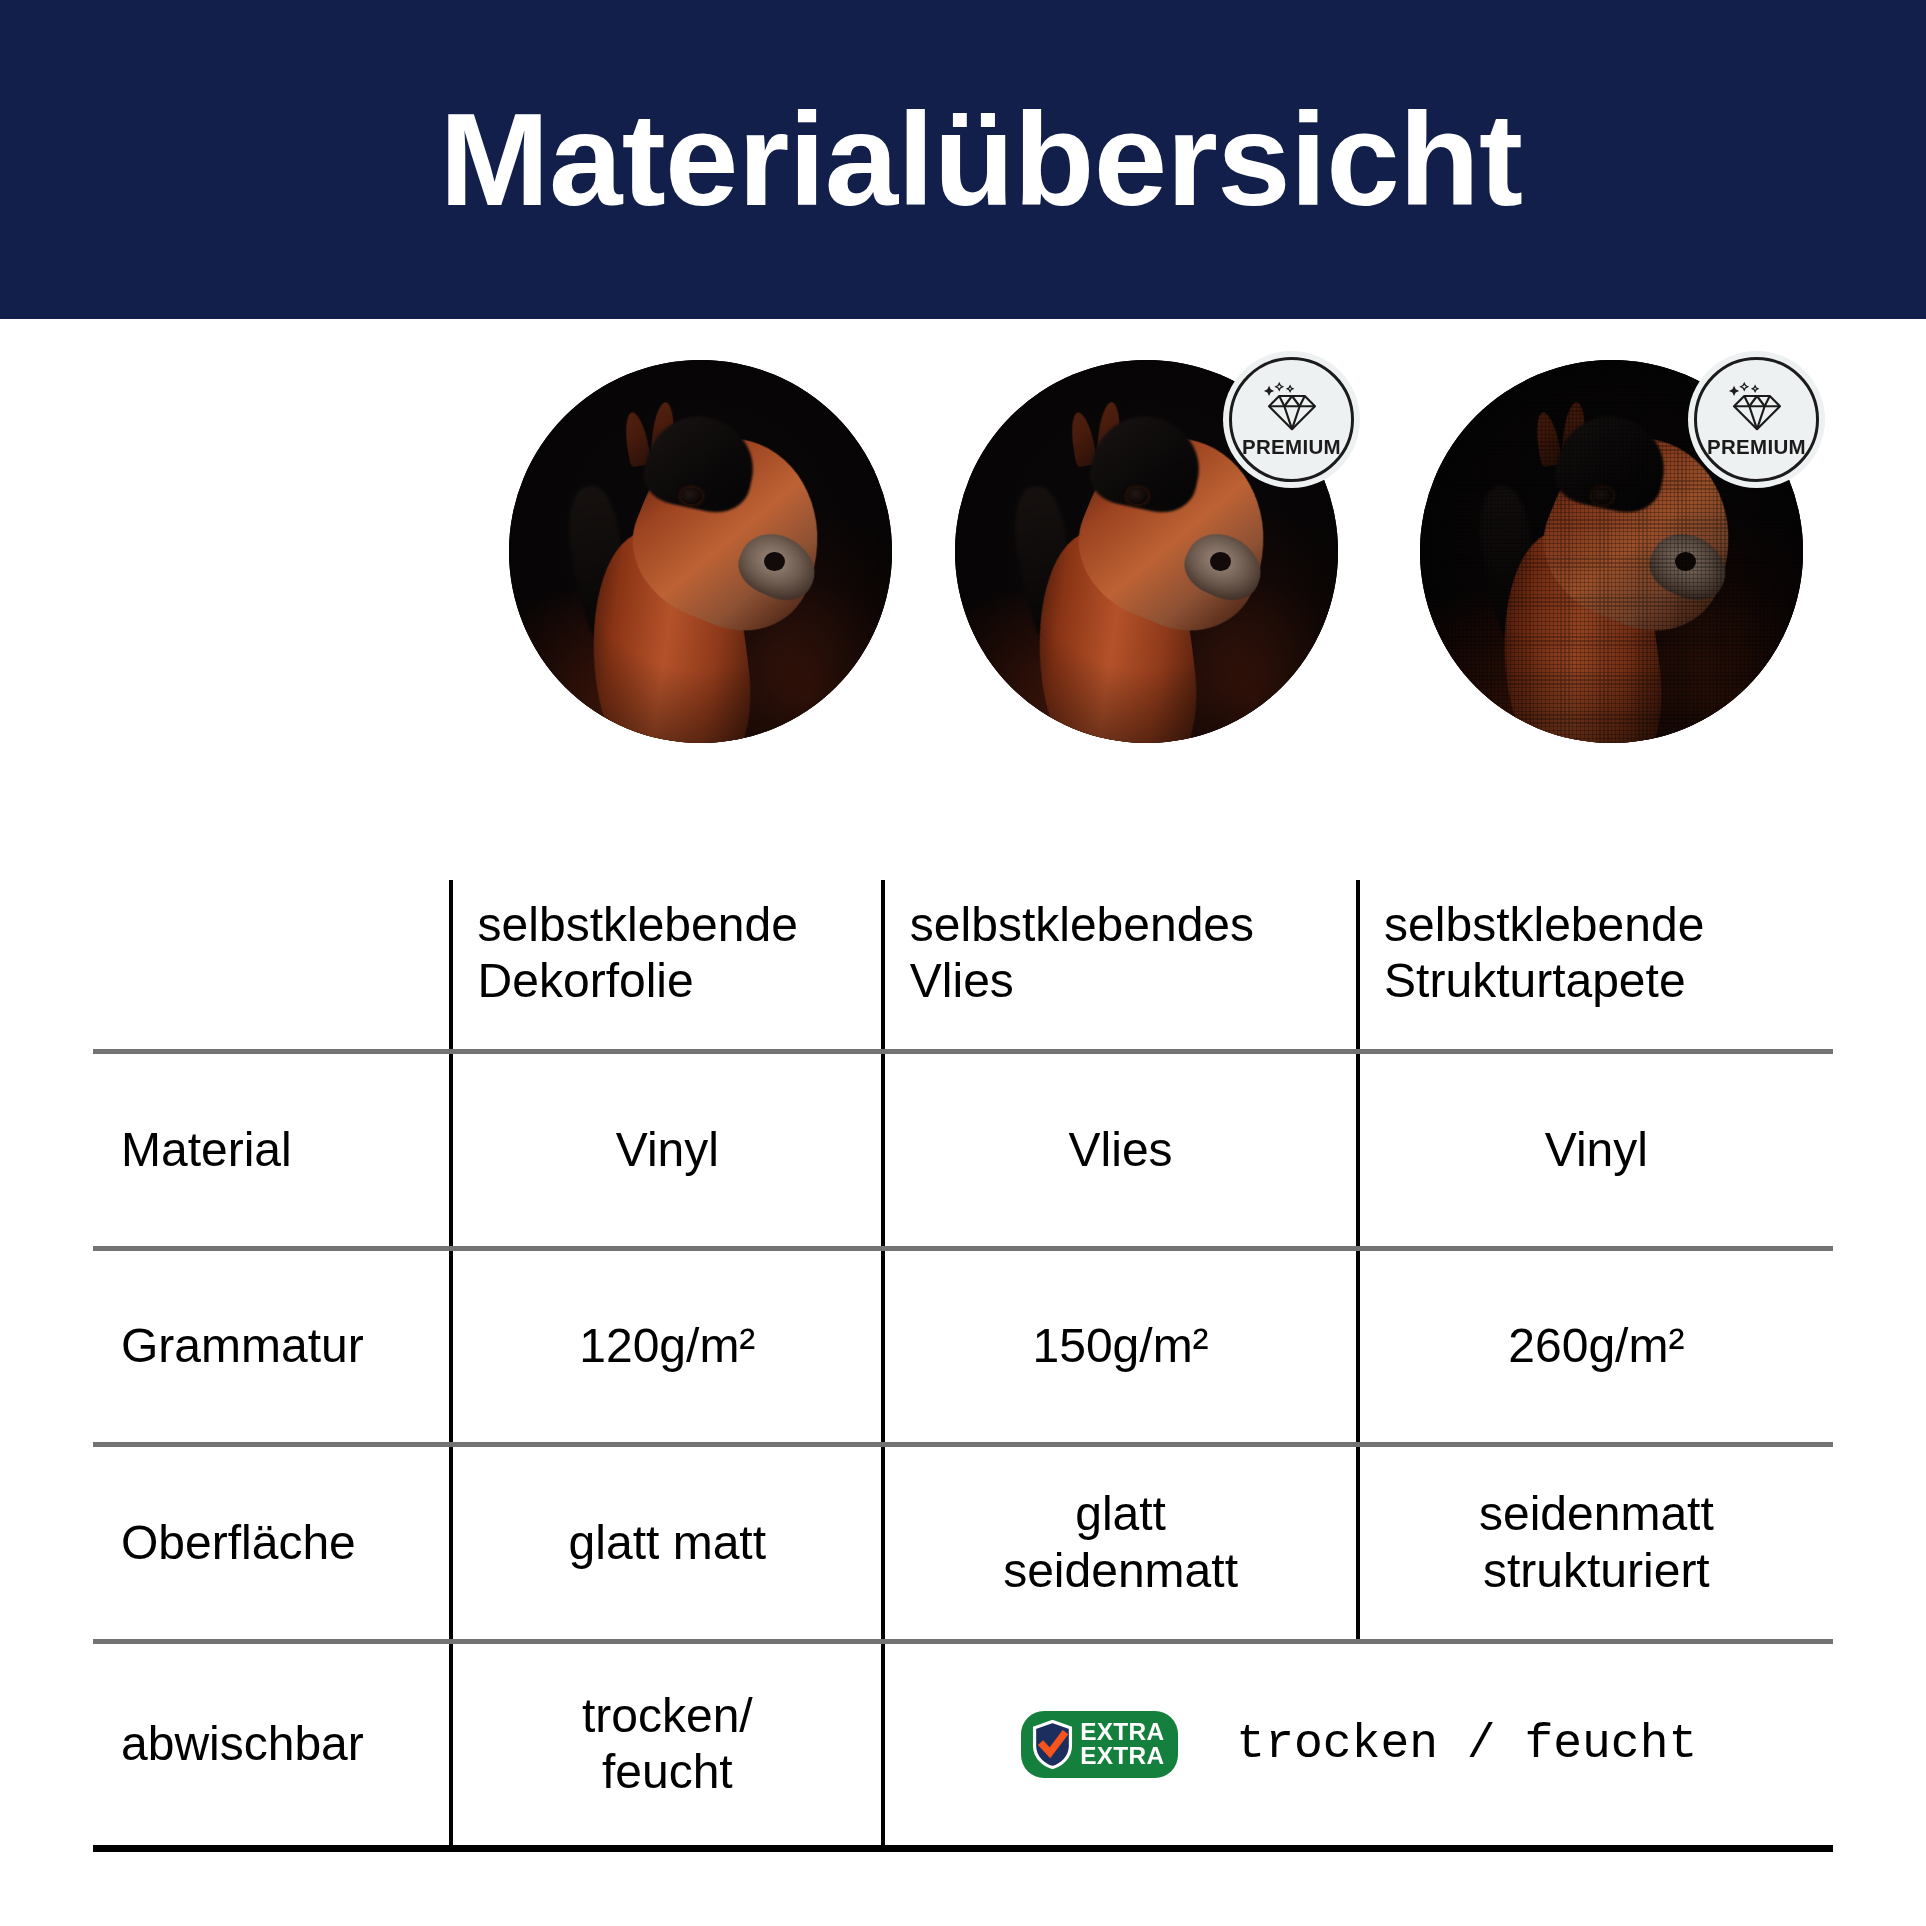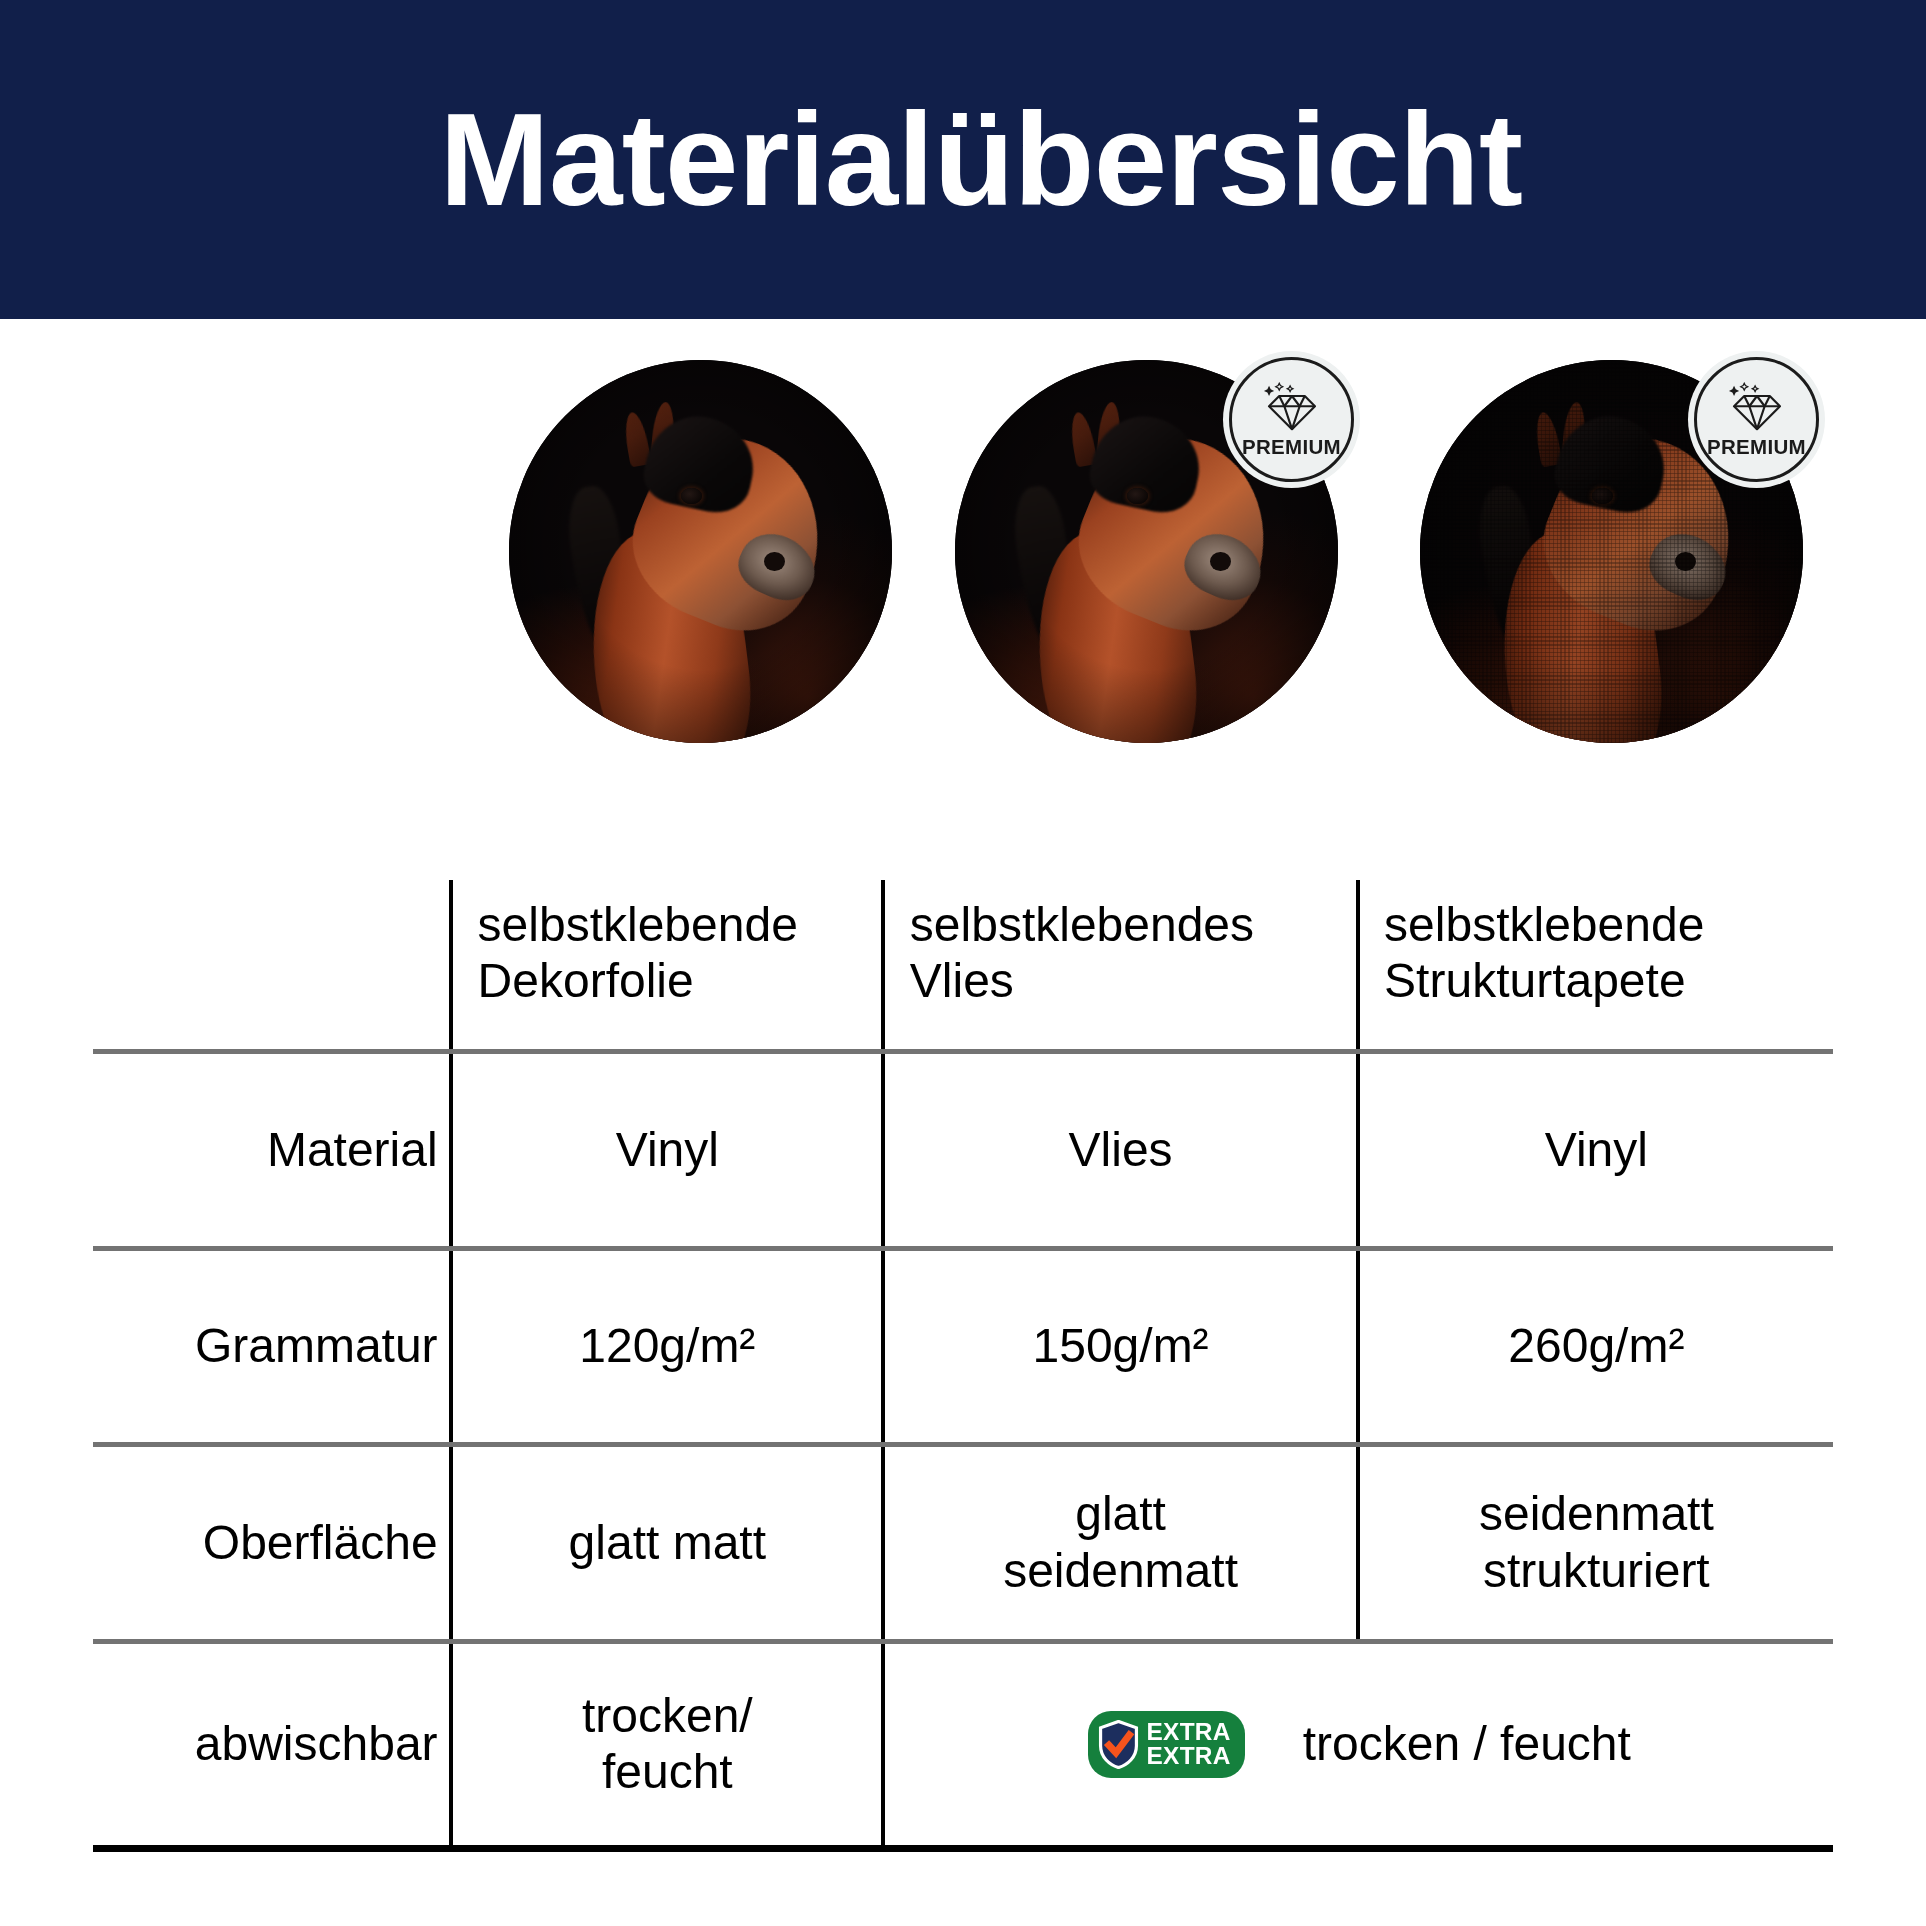--- a/index.html
+++ b/index.html
@@ -237,21 +237,21 @@
     border-bottom: 5px solid #737373;
     font-size: 48px;
     line-height: 1.18;
     color: #000000;
     text-align: center;
     vertical-align: middle;
     padding: 16.7px 11.6px;
     font-family: "Liberation Sans", sans-serif;
   }
   table.spec td.label {
-    text-align: right;
+    text-align: left;
     padding-left: 28px;
   }
   table.spec td.last-col { border-right: none; }
   table.spec tr.head td {
     text-align: left;
     padding-left: 24.4px;
     vertical-align: top;
     height: 136px;
   }
   table.spec tr.head td.label { border-right: 4.5px solid #000000; }
@@ -286,21 +286,21 @@
     color: #ffffff;
     font-size: 24.4px;
     font-weight: bold;
     letter-spacing: 0.3px;
     font-family: "Liberation Sans", sans-serif;
   }
   .merged-label {
     font-size: 48px;
     color: #000000;
     white-space: nowrap;
-    font-family: Liberation Sans, sans-serif;
+    font-family: Liberation Mono, monospace;
     margin-left: 32px;
   }
 </style>
 </head>
 <body>
 
 <div class="header-banner">
   <div class="header-title">Materialübersicht</div>
 </div>
 

